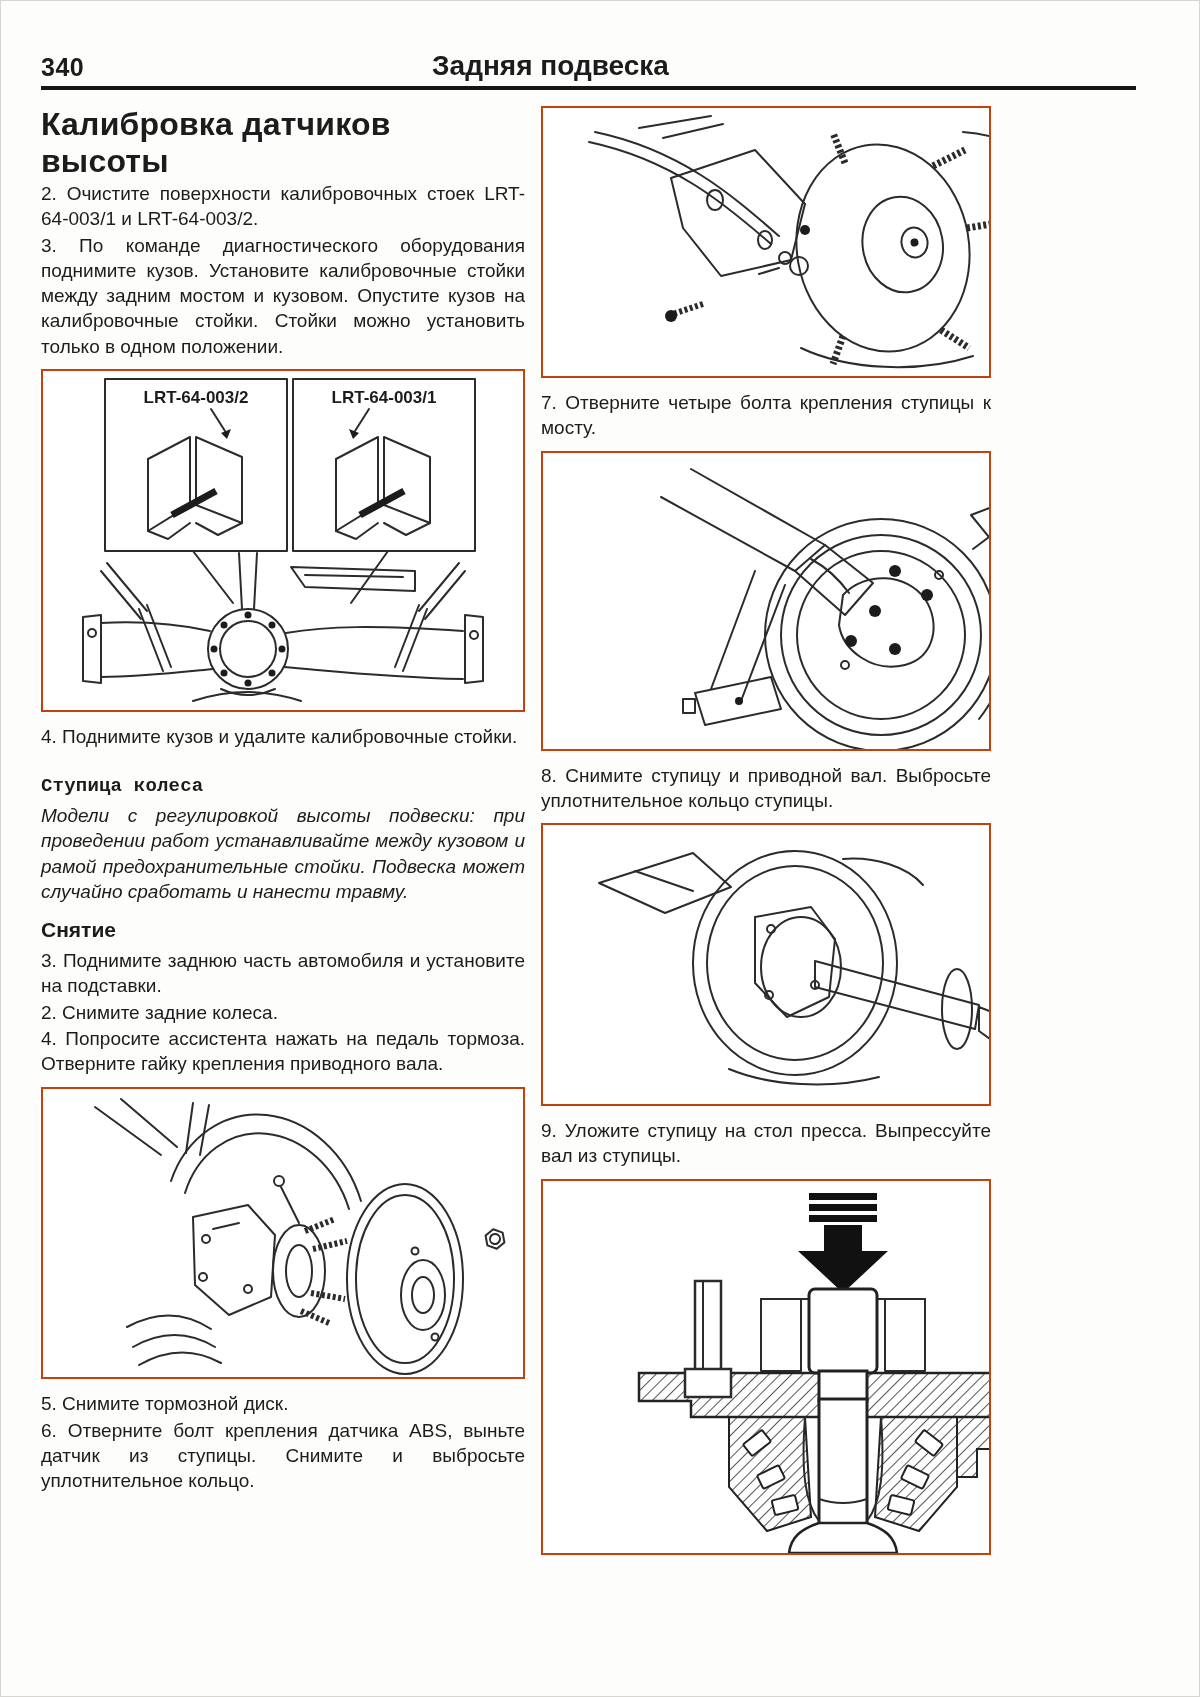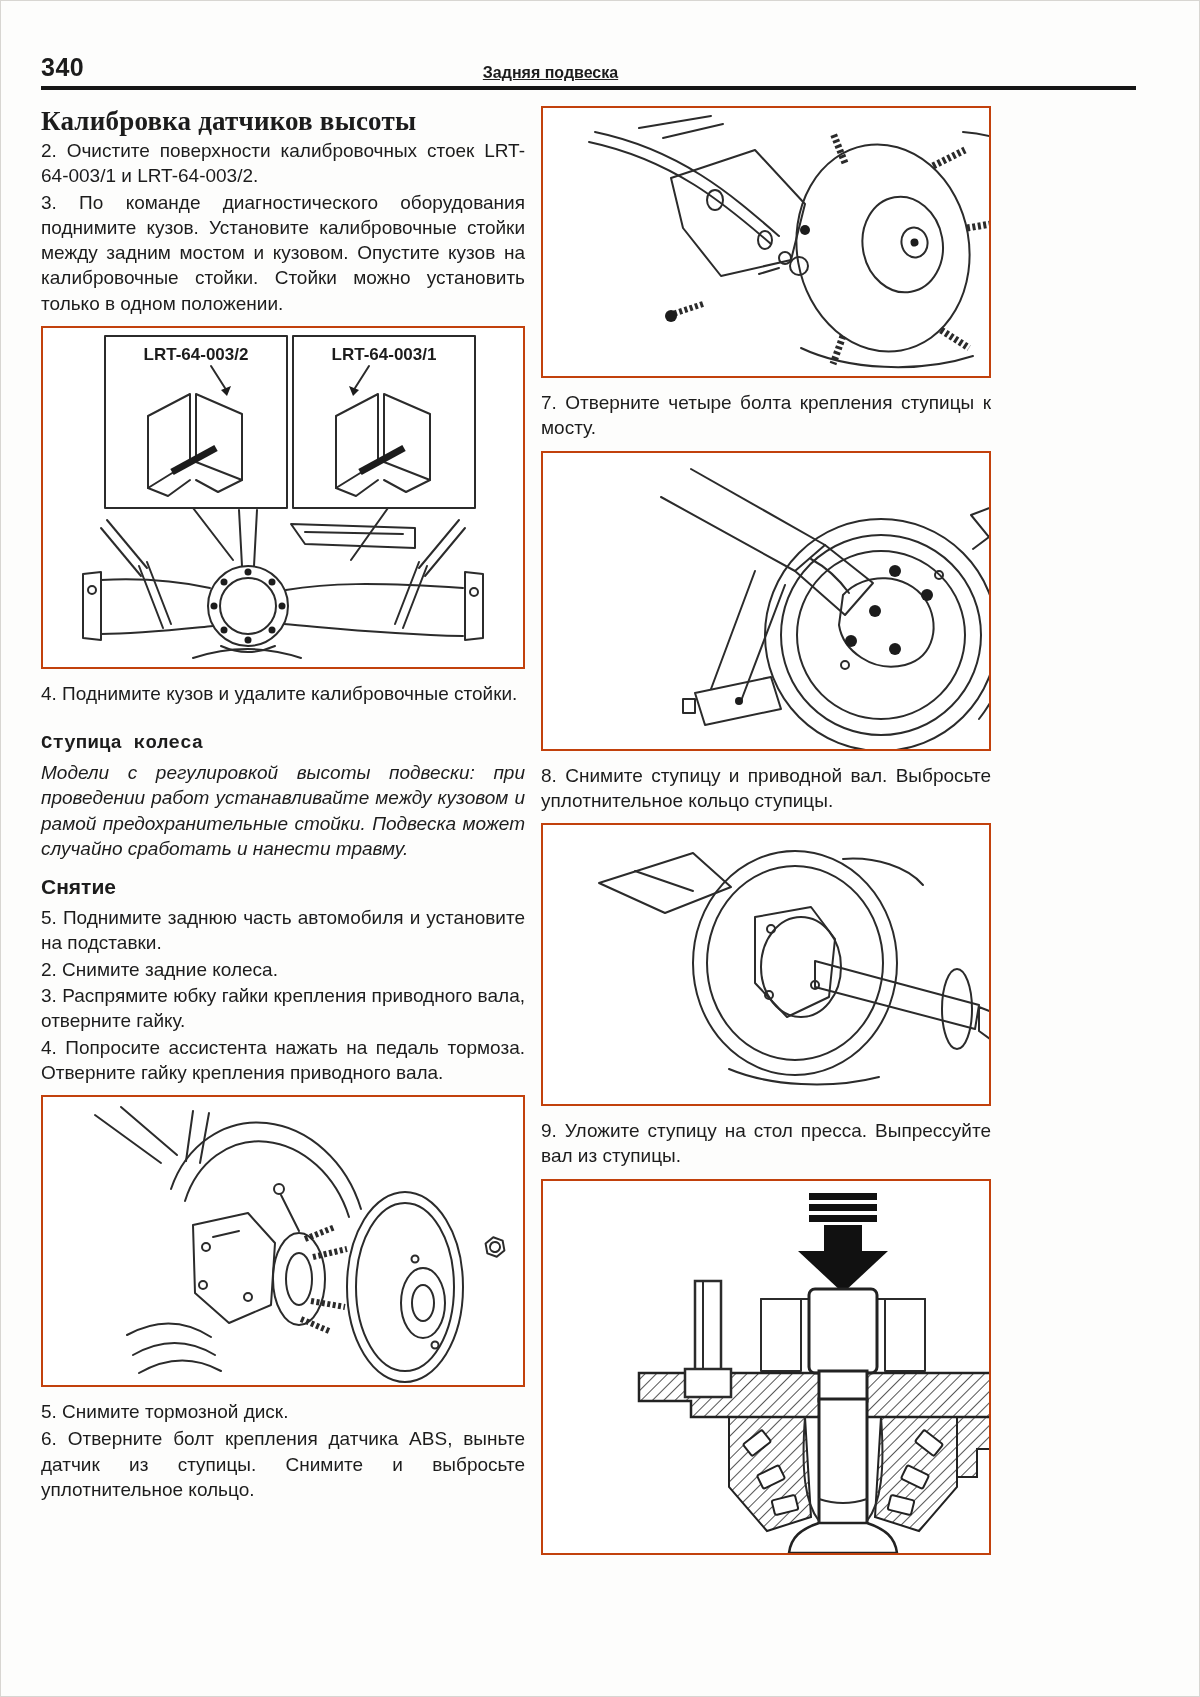--- a/index.html
+++ b/index.html
@@ -12,27 +12,27 @@
     color: #1c1c1c;
     font-family: "Liberation Sans", sans-serif;
     overflow: hidden;
     box-shadow: inset 0 0 0 1px #d8d6d2;
   }
   .inner { padding: 52px 64px 0 41px; }
   .hdr { display:flex; align-items: flex-end; position: relative; height: 30px; }
   .pgnum { font-size: 25px; font-weight: bold; letter-spacing: .5px; }
   .hdr-title {
     position:absolute; left:0; right:76px; text-align:center;
-    font-size: 16px; font-weight: bold; text-decoration: underline;
+    font-size: 28px; font-weight: bold;
   }
   .rule { height: 4px; background: #161616; margin-top: 4px; }
   .cols { display:flex; gap: 16px; margin-top: 14px; }
   .col-l { width: 484px; }
   .col-r { width: 450px; }
-  h2.sec { font-size: 27px; font-weight: bold; margin: 2px 0 0; letter-spacing:.2px;font-family:Liberation Serif, serif; }
+  h2.sec { font-size: 32px; font-weight: bold; margin: 2px 0 0; letter-spacing:.2px; }
   h2.sec2 { font-size: 19px; font-weight: bold; margin: 26px 0 6px; letter-spacing:.2px;font-family:Liberation Mono, monospace; }
   h3.sub { font-size: 21px; font-weight: bold; margin: 14px 0 6px; }
   p.step, p.cap { font-size: 19px; line-height: 1.33; text-align: justify; margin: 1px 0; }
   p.warn { font-size: 19px; line-height: 1.33; text-align: justify; font-style: italic; margin: 2px 0; }
   .figure {
     border: 2px solid #c2410c;
     background: #fff;
     margin-top: 10px;
     overflow: hidden;
   }
@@ -126,23 +126,22 @@
           <path class="la" d="M150,330 Q205,312 258,330"></path>
           <path class="la" d="M178,318 Q205,330 232,318"></path>
         </g>
       </svg>
     </div>
     <p class="cap">4. Поднимите кузов и удалите калибровочные стойки.</p>
 
     <h2 class="sec2">Ступица колеса</h2>
     <p class="warn">Модели с регулировкой высоты подвески: при проведении работ устанавливайте между кузовом и рамой предохранительные стойки. Подвеска может случайно сработать и нанести травму.</p>
     <h3 class="sub">Снятие</h3>
-    <p class="step">5. Поднимите заднюю часть автомобиля и установите на подставки.</p>
+    <p class="step">3. Поднимите заднюю часть автомобиля и установите на подставки.</p>
     <p class="step">2. Снимите задние колеса.</p>
-    <p class="step">3. Распрямите юбку гайки крепления приводного вала, отверните гайку.</p>
     <p class="step">4. Попросите ассистента нажать на педаль тормоза. Отверните гайку крепления приводного вала.</p>
 
     <div class="figure">
       <svg width="480" height="288" viewBox="0 0 480 288">
         <g>
           <line class="la" x1="52" y1="18" x2="118" y2="66"></line>
           <line class="la" x1="78" y1="10" x2="134" y2="58"></line>
           <line class="la" x1="150" y1="14" x2="143" y2="64"></line>
           <line class="la" x1="166" y1="16" x2="157" y2="66"></line>
           <circle class="la" cx="236" cy="92" r="5"></circle>

